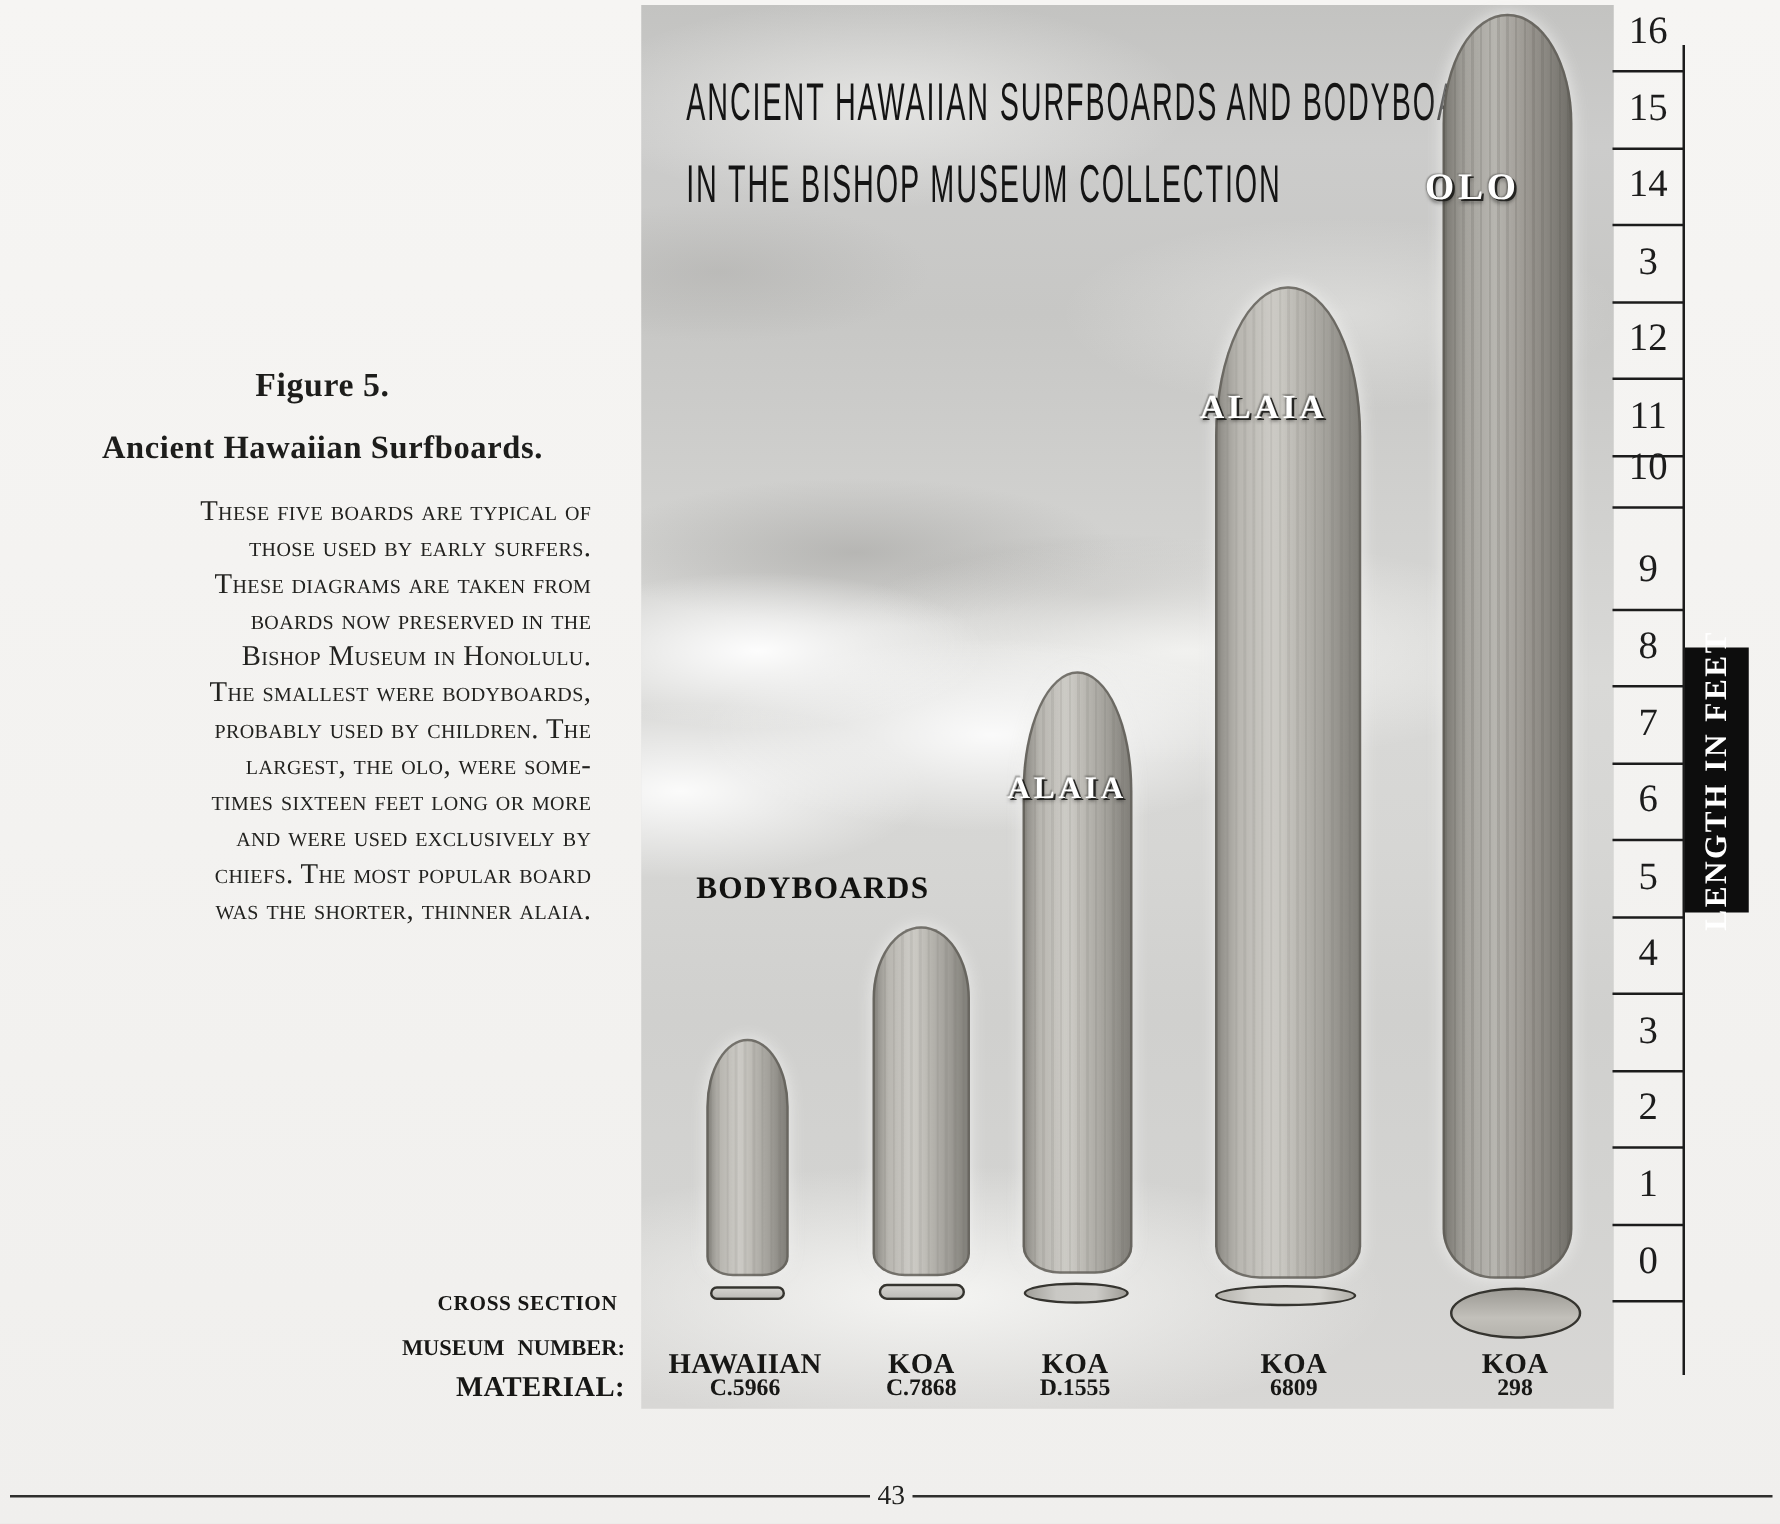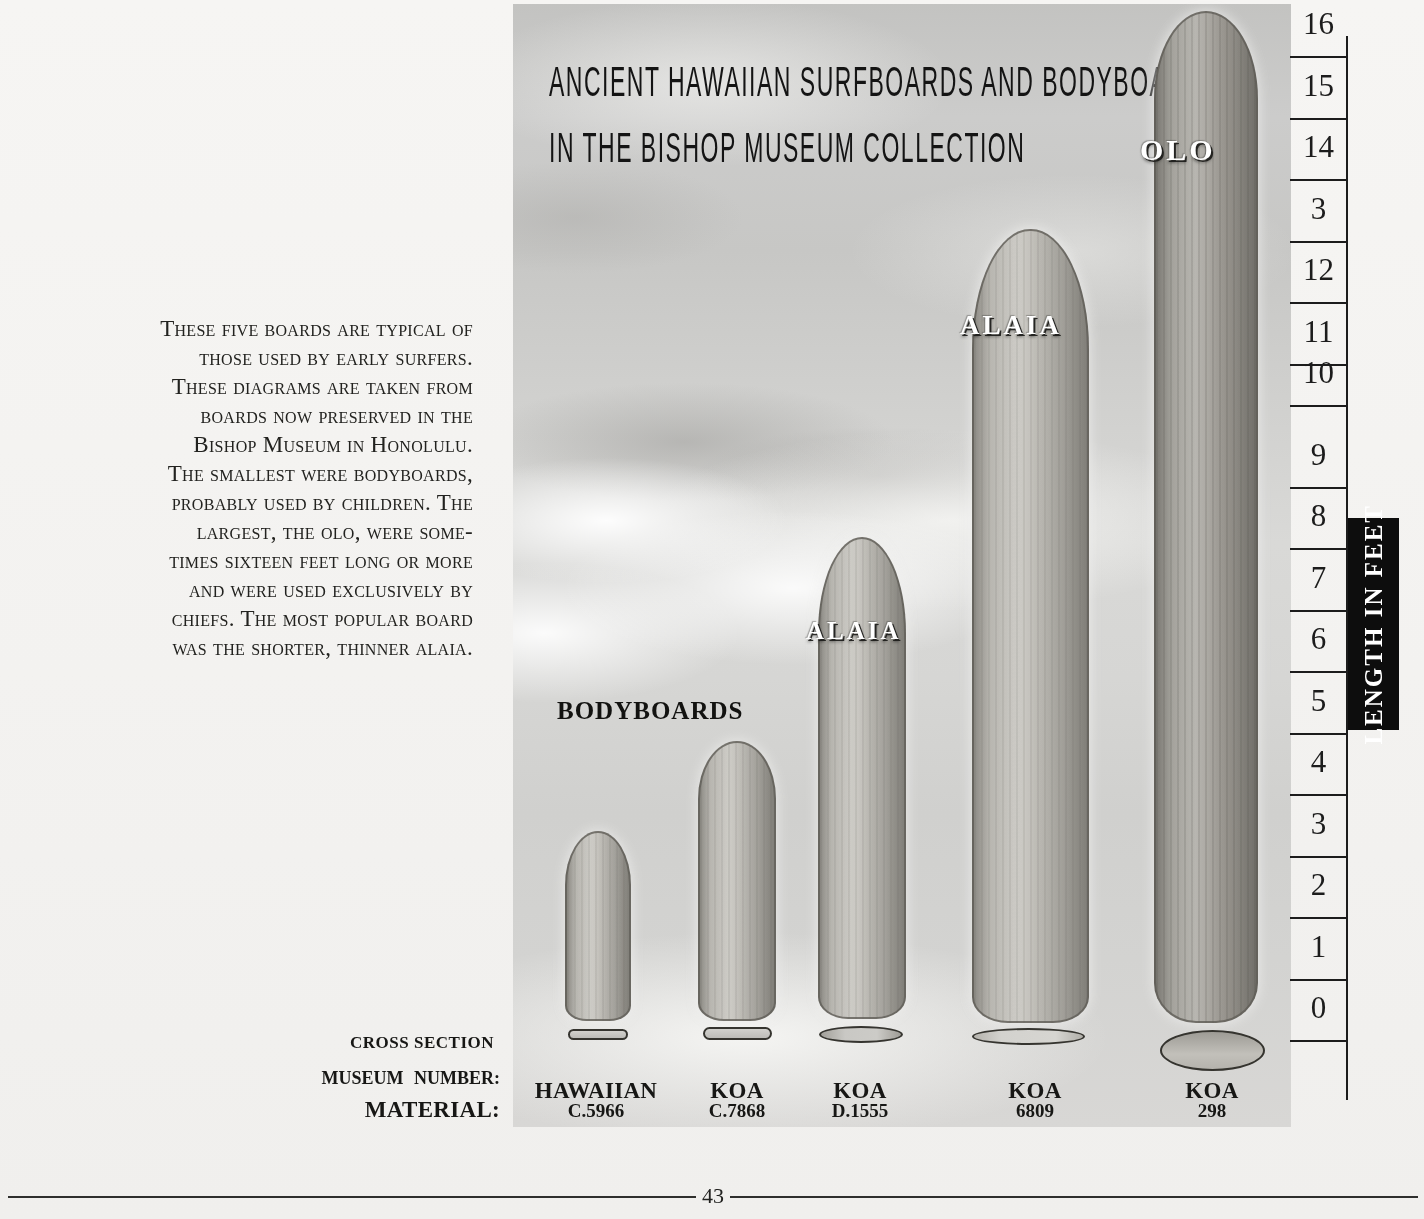--- a/index.html
+++ b/index.html
@@ -95,20 +95,22 @@
   .rule-l{left:8px;width:688px;}
   .rule-r{left:730px;width:688px;}
   .pagenum{position:absolute;left:690px;top:1183px;width:46px;text-align:center;font-size:22px;color:#222220;}
 </style>
 </head>
 <body>
 
 <div class="page">
 
   <div class="caption">
+    <div class="fig">Figure 5.</div>
+    <div class="sub">Ancient Hawaiian Surfboards.</div>
     <div class="body">These five boards are typical of
 those used by early surfers.
 These diagrams are taken from
 boards now preserved in the
 Bishop Museum in Honolulu.
 The smallest were bodyboards,
 probably used by children. The
 largest, the olo, were some-
 times sixteen feet long or more
 and were used exclusively by

